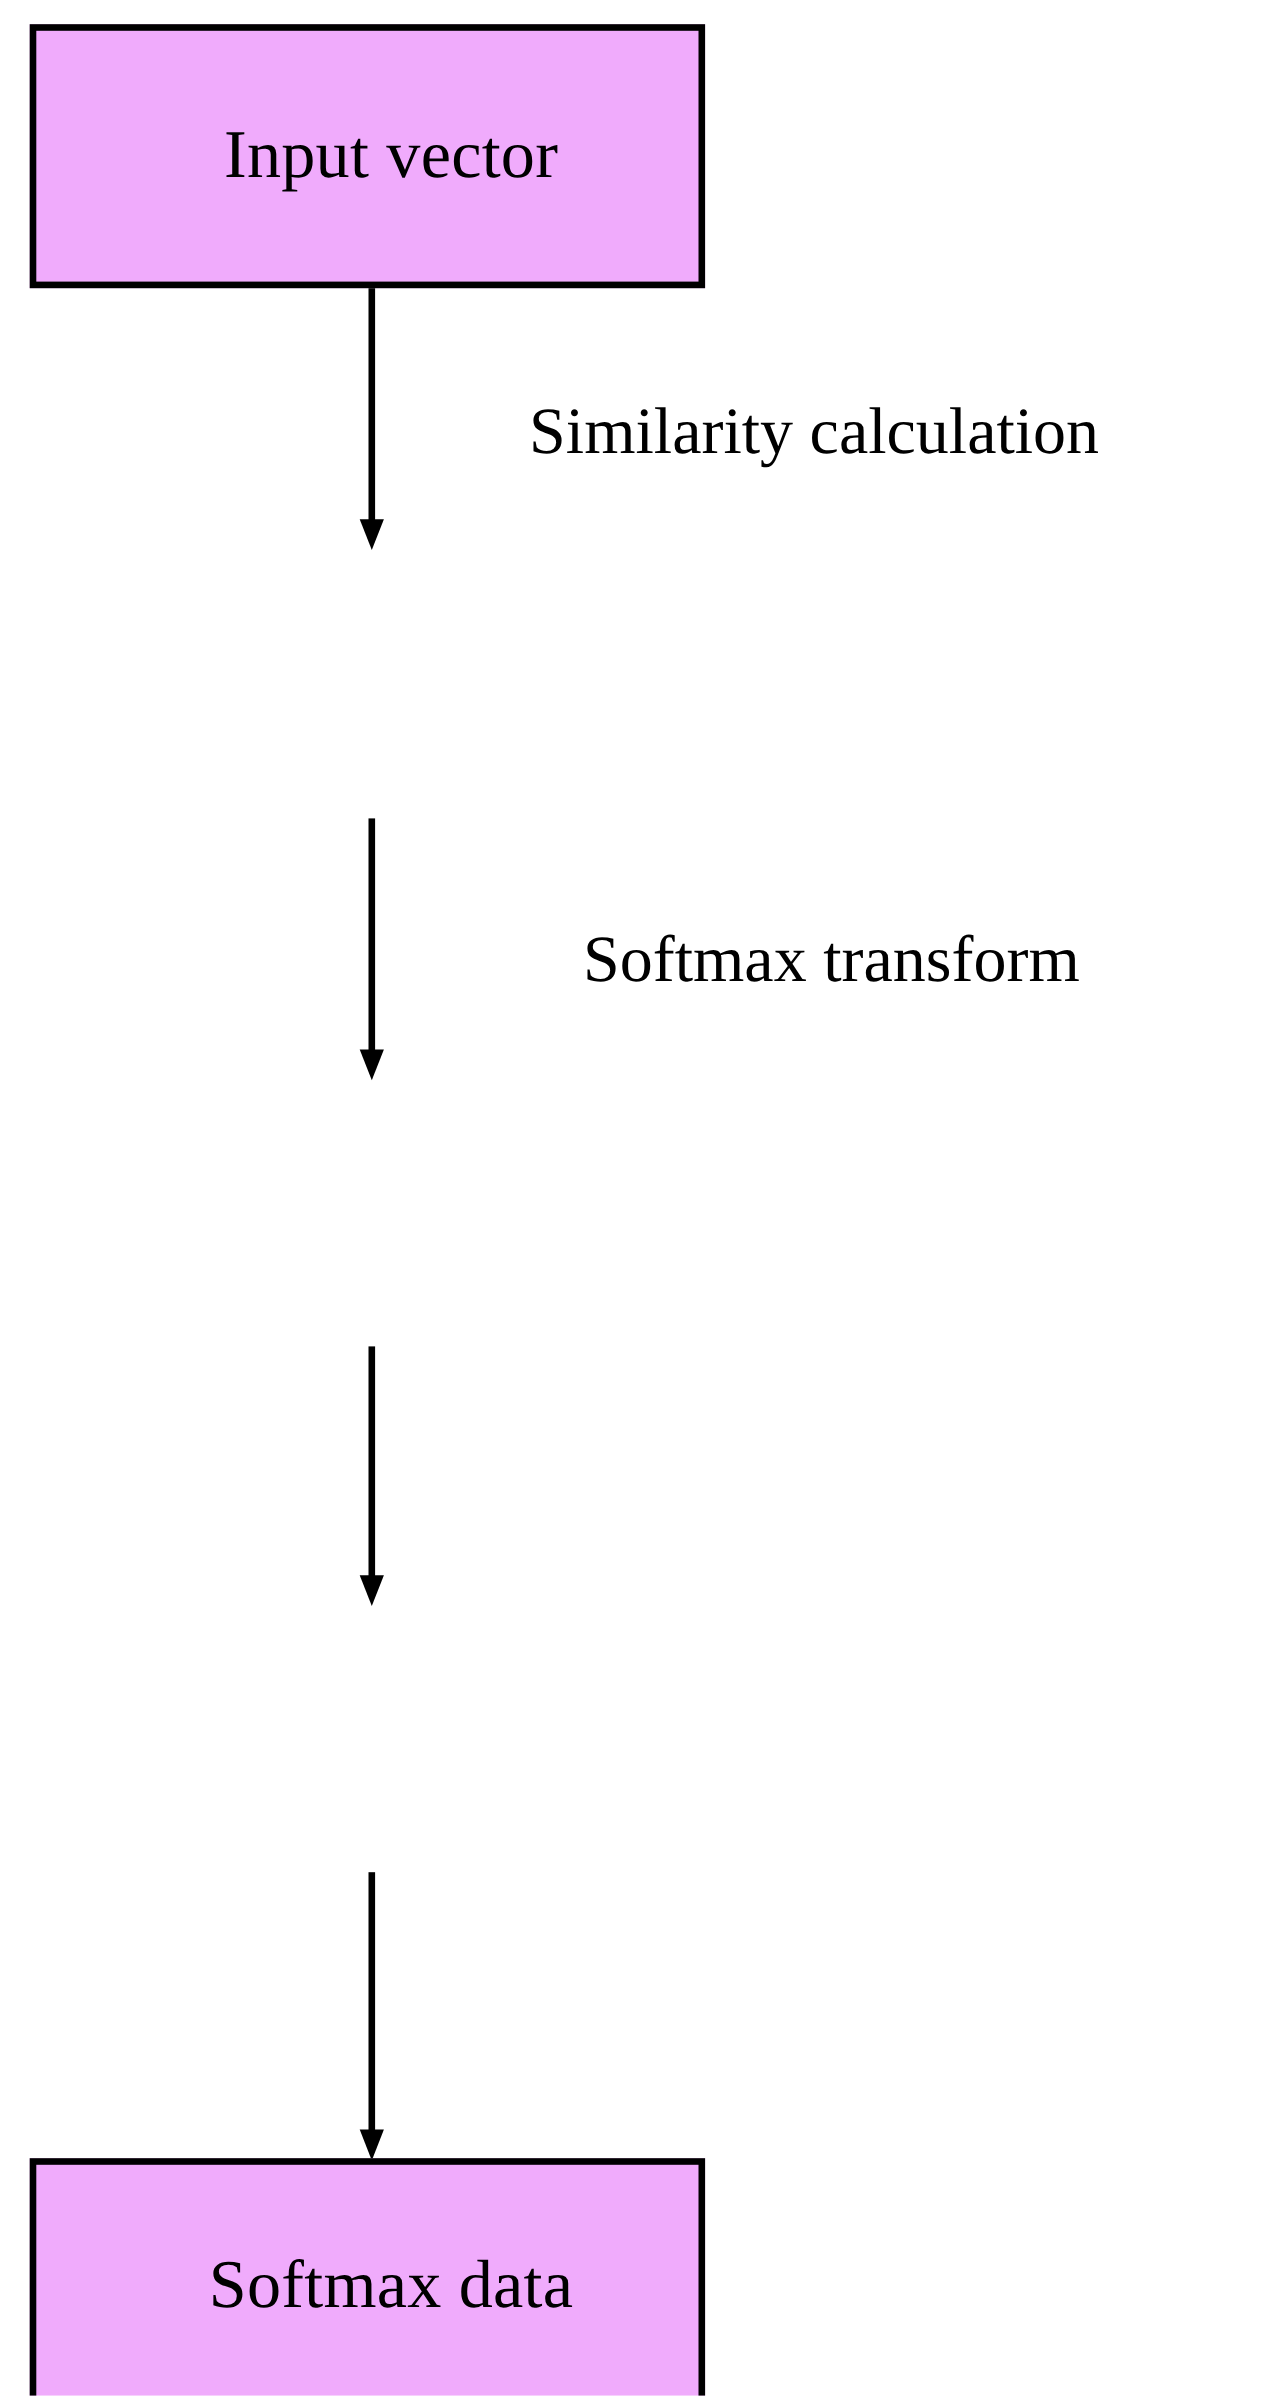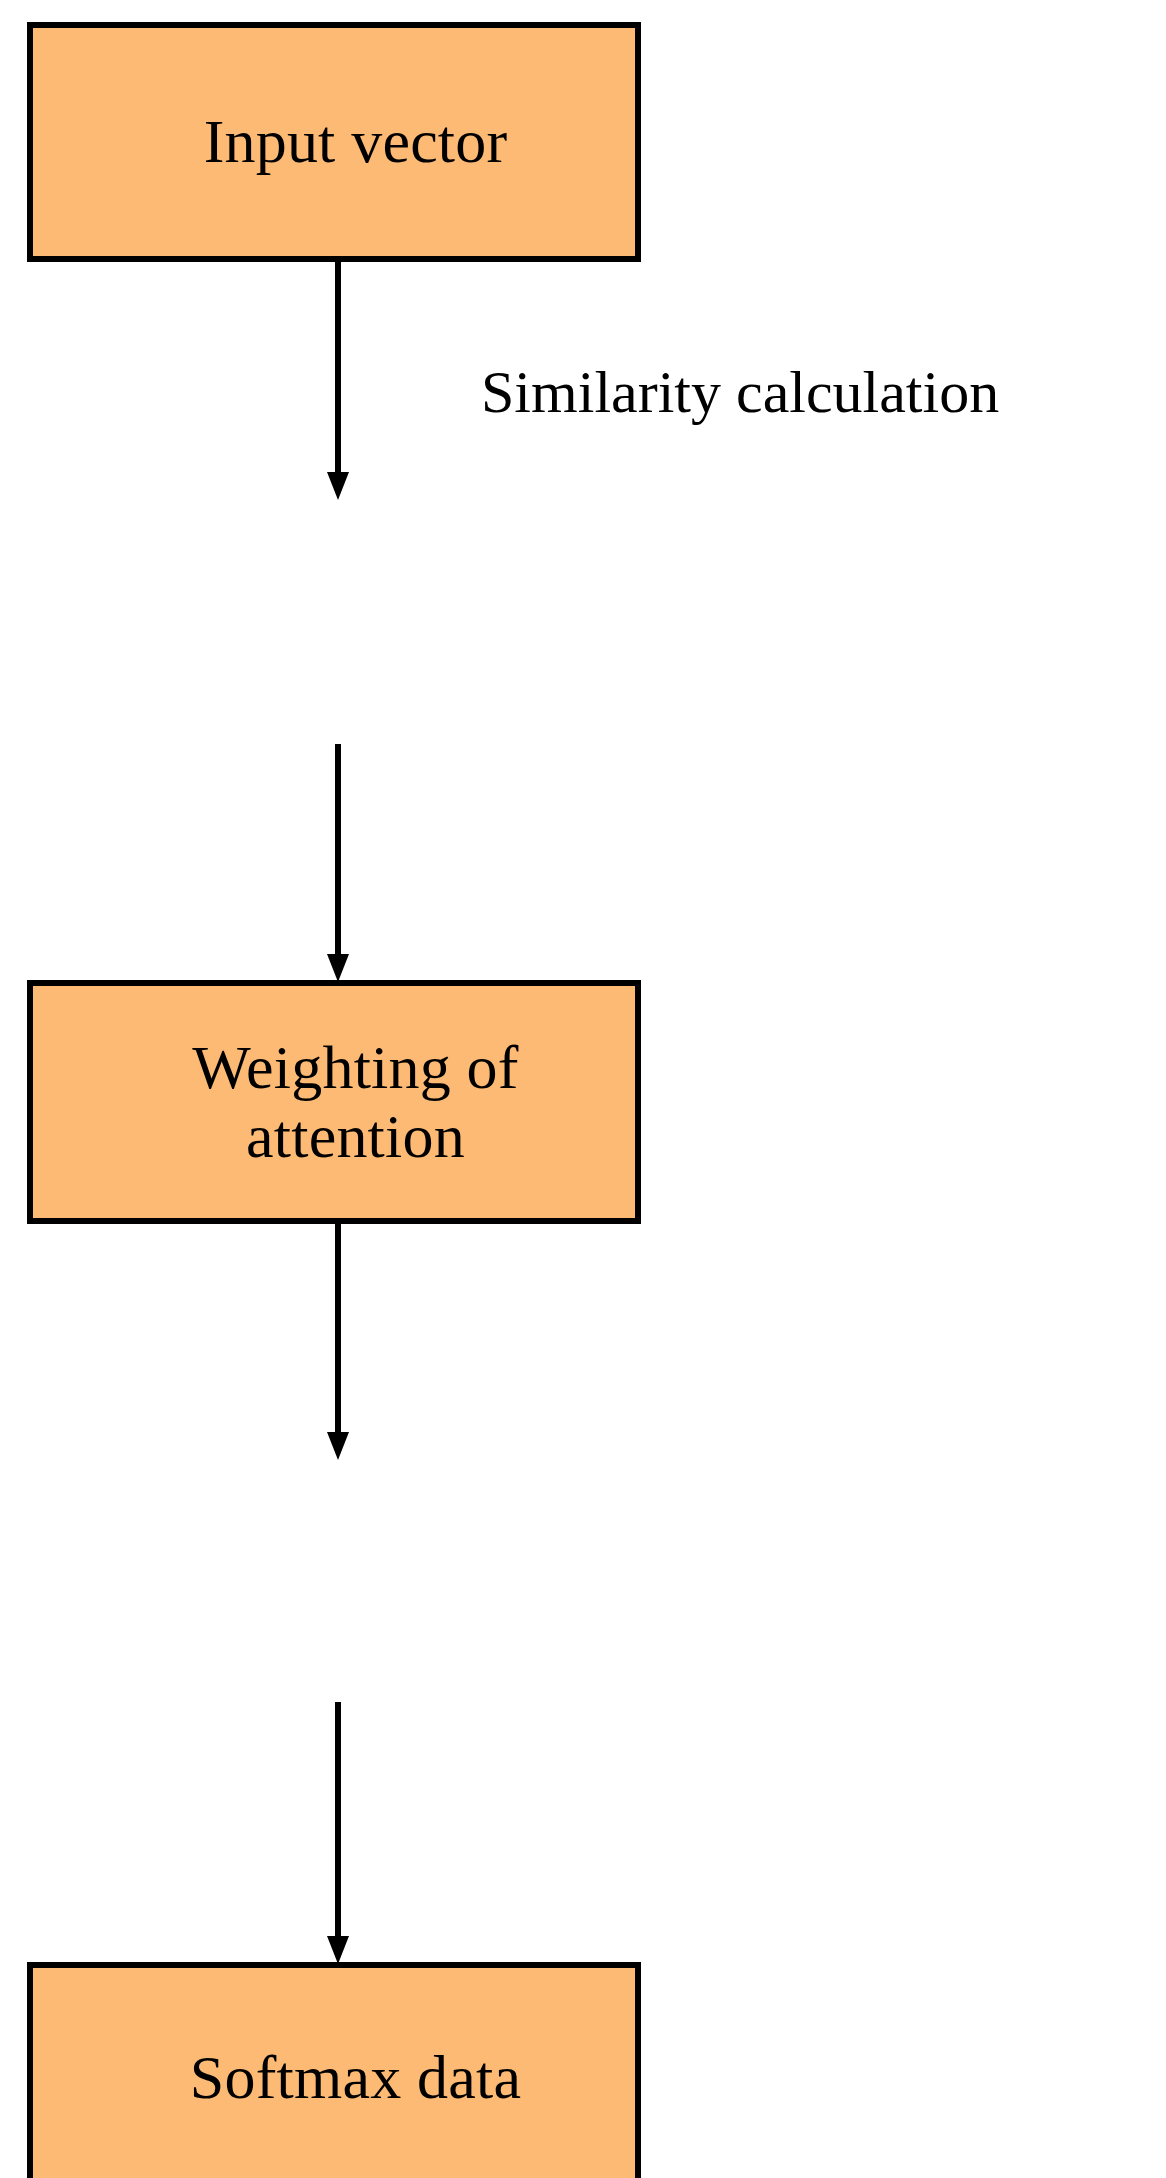--- a/index.html
+++ b/index.html
@@ -16,21 +16,21 @@
     overflow: hidden;
     font-family: "Liberation Serif", "DejaVu Serif", serif;
     color: #000000;
   }
 
   
   .node {
     position: absolute;
     box-sizing: border-box;
     border: 6px solid #000000;
-    background: #fdba74;
+    background: #f0abfc;
     display: flex;
     align-items: center;
     justify-content: center;
     text-align: center;
     padding-left: 43px;
   }
   .node-label {
     font-size: 62px;
     line-height: 1.12;
     letter-spacing: 0.2px;
@@ -100,25 +100,22 @@
     <div class="shaft"></div>
     <div class="head"></div>
   </div>
   <div class="edge-label" id="edge-label-similarity">Similarity calculation</div>
 
 
   <div class="connector" id="connector-2">
     <div class="shaft"></div>
     <div class="head"></div>
   </div>
+  <div class="edge-label" id="edge-label-softmax">Softmax transform</div>
 
-  <div class="node" id="node-weighting">
-    <span class="node-label">Weighting of
-attention</span>
-  </div>
 
   <div class="connector" id="connector-3">
     <div class="shaft"></div>
     <div class="head"></div>
   </div>
 
 
   <div class="connector" id="connector-4">
     <div class="shaft"></div>
     <div class="head"></div>

